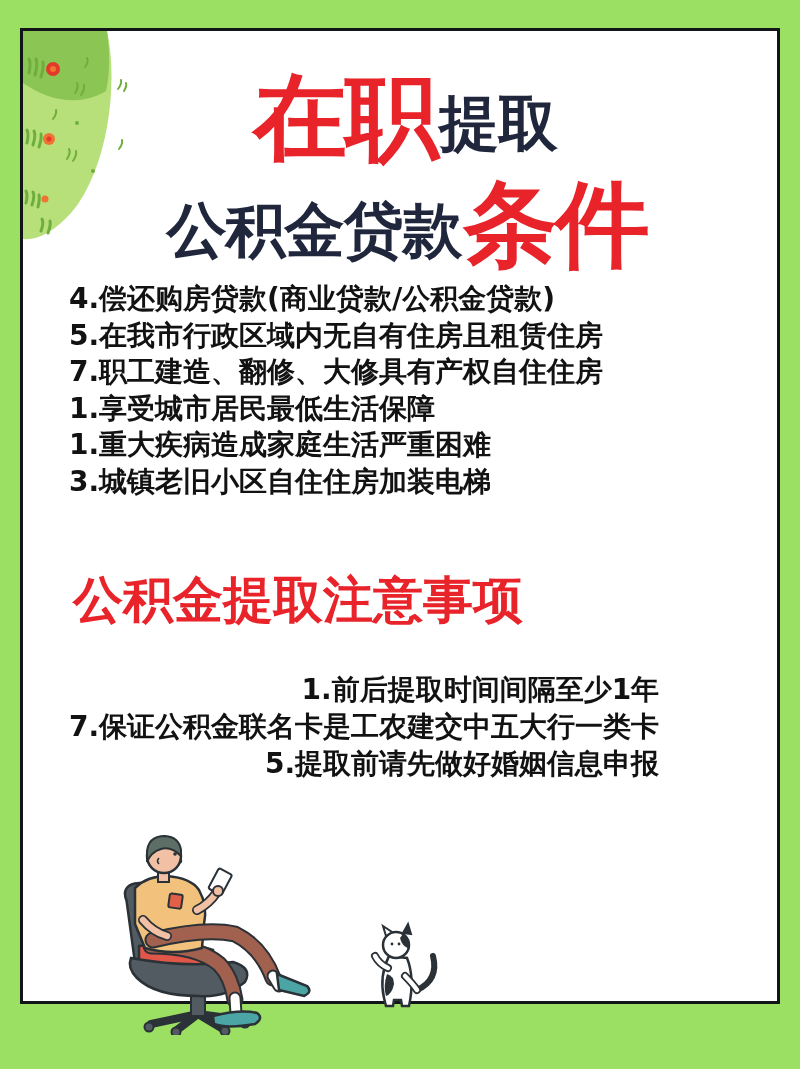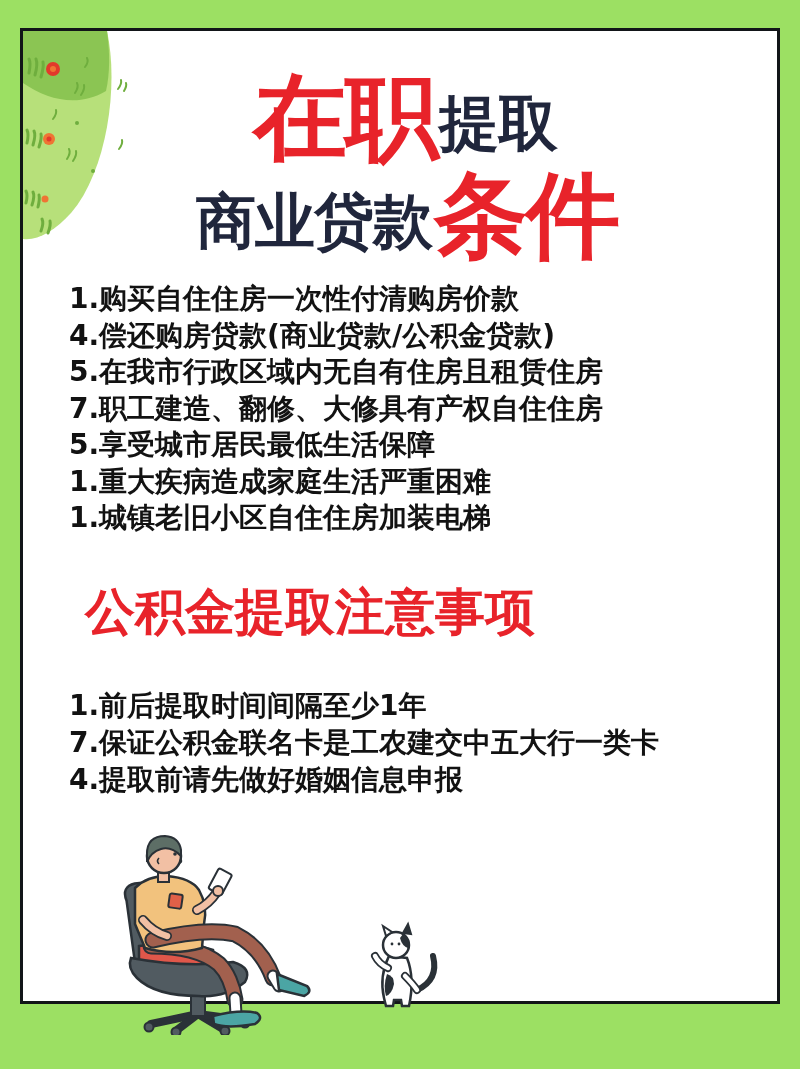--- a/index.html
+++ b/index.html
@@ -32,36 +32,36 @@
   }
   .t-line.second { margin-top:2px; }
   .t-big {
     font-size:94px; font-weight:900; letter-spacing:-2px;
     color:var(--accent_red);
   }
   .t-small {
     font-size:60px; font-weight:900; letter-spacing:-1px;
     color:var(--title_dark);
     transform:translateY(-6px);
-    margin:8px 2px;
+    margin:17px 2px;
   }
   .cond-list, .notice-list {
     position:absolute; left:46px; margin:0; padding:0;
     list-style:none;
     font-size:28px; font-weight:700; color:var(--ink);
     letter-spacing:0px; white-space:nowrap;
   }
   .cond-list { top:250px; }
   .cond-list li, .notice-list li { line-height:36.5px; }
   .notice-heading {
-    position:absolute; left:50px; top:536px; margin:12px;
+    position:absolute; left:50px; top:536px; margin:0;
     font-size:50px; font-weight:900; letter-spacing:0px;
     color:var(--accent_red); white-space:nowrap;
   }
-  .notice-list { top:656px; }
+  .notice-list { top:640px;text-align:right; }
   .notice-list li { line-height:37px; }
   .illus-svg {
     position:absolute; left:95px; top:828px;
     width:350px; height:207px; z-index:3;
     pointer-events:none;
   }
 </style>
 </head>
 <body>
 
@@ -94,41 +94,40 @@
       <circle cx="54" cy="92" r="2" style="fill:var(--sprig_green)"></circle>
       <circle cx="70" cy="140" r="2" style="fill:var(--sprig_green)"></circle>
     </svg>
 
     <div class="title-block">
       <div class="t-line">
         <span class="t-big">在职</span>
         <span class="t-small">提取</span>
       </div>
       <div class="t-line second">
-        <span class="t-small">商业贷款</span>
+        <span class="t-small">公积金贷款</span>
         <span class="t-big">条件</span>
       </div>
     </div>
 
     <ol class="cond-list">
-      <li>1.购买自住住房一次性付清购房价款</li>
       <li>4.偿还购房贷款(商业贷款/公积金贷款)</li>
       <li>5.在我市行政区域内无自有住房且租赁住房</li>
       <li>7.职工建造、翻修、大修具有产权自住住房</li>
-      <li>5.享受城市居民最低生活保障</li>
+      <li>1.享受城市居民最低生活保障</li>
       <li>1.重大疾病造成家庭生活严重困难</li>
-      <li>1.城镇老旧小区自住住房加装电梯</li>
+      <li>3.城镇老旧小区自住住房加装电梯</li>
     </ol>
 
     <h2 class="notice-heading">公积金提取注意事项</h2>
 
     <ol class="notice-list">
       <li>1.前后提取时间间隔至少1年</li>
       <li>7.保证公积金联名卡是工农建交中五大行一类卡</li>
-      <li>4.提取前请先做好婚姻信息申报</li>
+      <li>5.提取前请先做好婚姻信息申报</li>
     </ol>
   </div>
 
   <svg class="illus-svg" viewBox="0 0 350 207">
 
     <g>
       <g style="stroke:var(--chair_dark);stroke-width:8;stroke-linecap:round;fill:none">
         <path d="M103,186 L56,196"></path>
         <path d="M103,186 L82,202"></path>
         <path d="M103,186 L128,201"></path>

